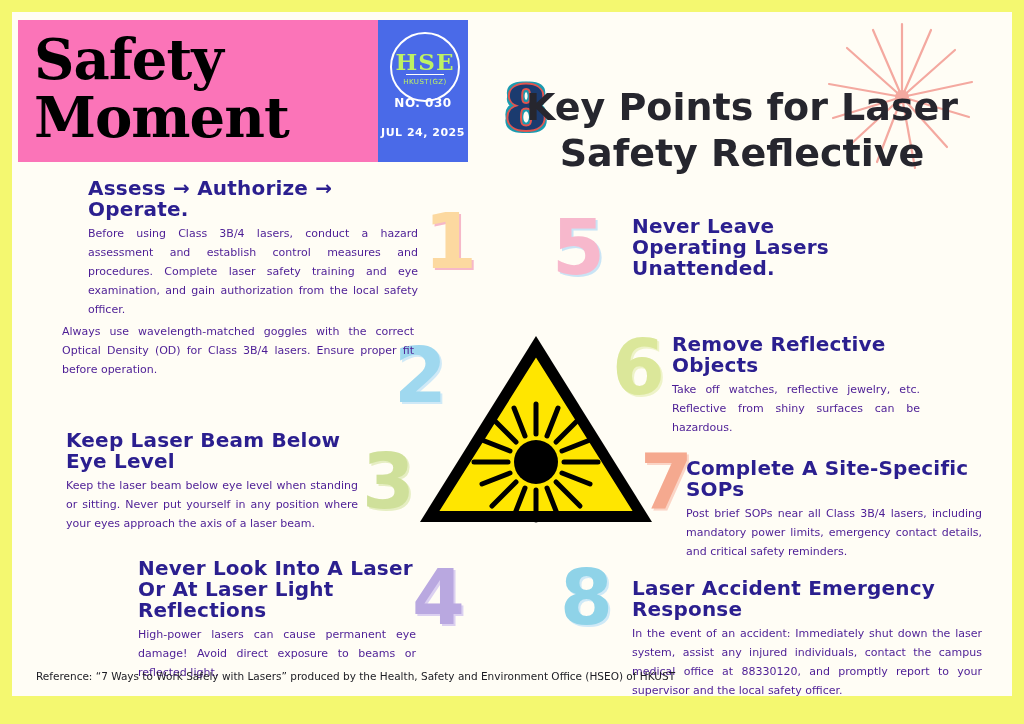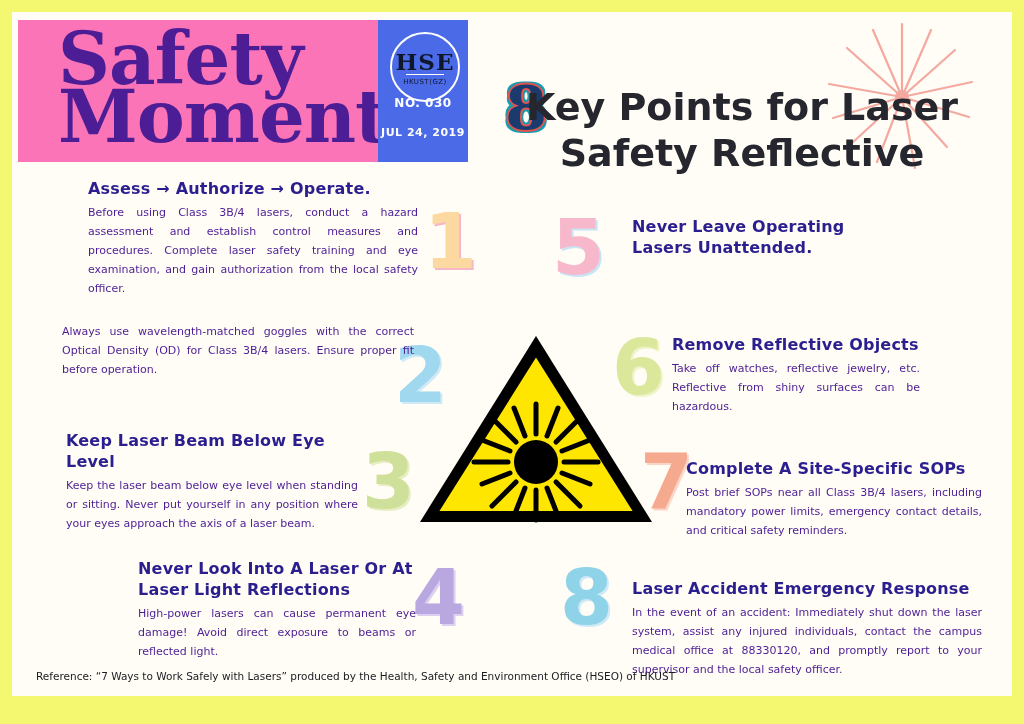--- a/index.html
+++ b/index.html
@@ -16,38 +16,38 @@
     background:#fffdf5;
     overflow:hidden;
   }
 
   
   .hdr-pink{
     position:absolute;left:6px;top:8px;width:360px;height:142px;
     background:#fb74b8;
   }
   .hdr-title{
-    position:absolute;left:40px;top:10px;
-    color:#4c1d95;
+    position:absolute;left:16px;top:10px;
+    color:#000000;
     font-family:"DejaVu Serif", serif;
     font-weight:bold;
-    font-size:72px;
+    font-size:56px;
     line-height:58px;
     letter-spacing:-1px;
   }
   .hdr-blue{
     position:absolute;left:366px;top:8px;width:90px;height:142px;
     background:#4a6ae8;
     text-align:center;
   }
   .hse-circle{
     position:absolute;left:12px;top:12px;width:66px;height:66px;
     border-radius:50%;
     border:2px solid #ffffff;
-    color:#0f172a;
+    color:#bef264;
   }
   .hse-text{
     position:absolute;left:0;top:14px;width:100%;
     font-family:"DejaVu Serif", serif;
     font-weight:bold;font-size:23px;letter-spacing:1px;
   }
   .hse-sub{
     position:absolute;left:0;top:44px;width:100%;
     font-size:7px;letter-spacing:0.5px;
   }
@@ -88,21 +88,21 @@
   .sparkle{
     position:absolute;left:815px;top:10px;width:150px;height:150px;
   }
 
   
   .entry{position:absolute;}
   .e-title{
     color:#2b1f8f;
     font-family:"DejaVu Sans", sans-serif;
     font-weight:bold;
-    font-size:16px;
+    font-size:20px;
     line-height:21px;
     letter-spacing:0.2px;
   }
   .e-body{
     color:#4c1d95;
     font-size:11px;
     line-height:19px;
     text-align:justify;
     margin-top:4px;
   }
@@ -143,21 +143,21 @@
     </div>
   </div>
 
   <div class="hdr-blue">
     <div class="hse-circle">
       <div class="hse-text">HSE</div>
       <div class="hse-line"></div>
       <div class="hse-sub">HKUST(GZ)</div>
     </div>
     <div class="hdr-no">NO. 030</div>
-    <div class="hdr-date">JUL 24, 2019</div>
+    <div class="hdr-date">JUL 24, 2025</div>
   </div>
 
   <svg class="sparkle" viewBox="0 0 150 150">
     <g stroke="#f4a9a0" stroke-width="2.2" stroke-linecap="round" fill="none">
       <line x1="75" y1="75" x2="75" y2="2"></line>
       <line x1="75" y1="75" x2="104" y2="8"></line>
       <line x1="75" y1="75" x2="128" y2="28"></line>
       <line x1="75" y1="75" x2="145" y2="60"></line>
       <line x1="75" y1="75" x2="142" y2="95"></line>
       <line x1="75" y1="75" x2="120" y2="125"></line>

